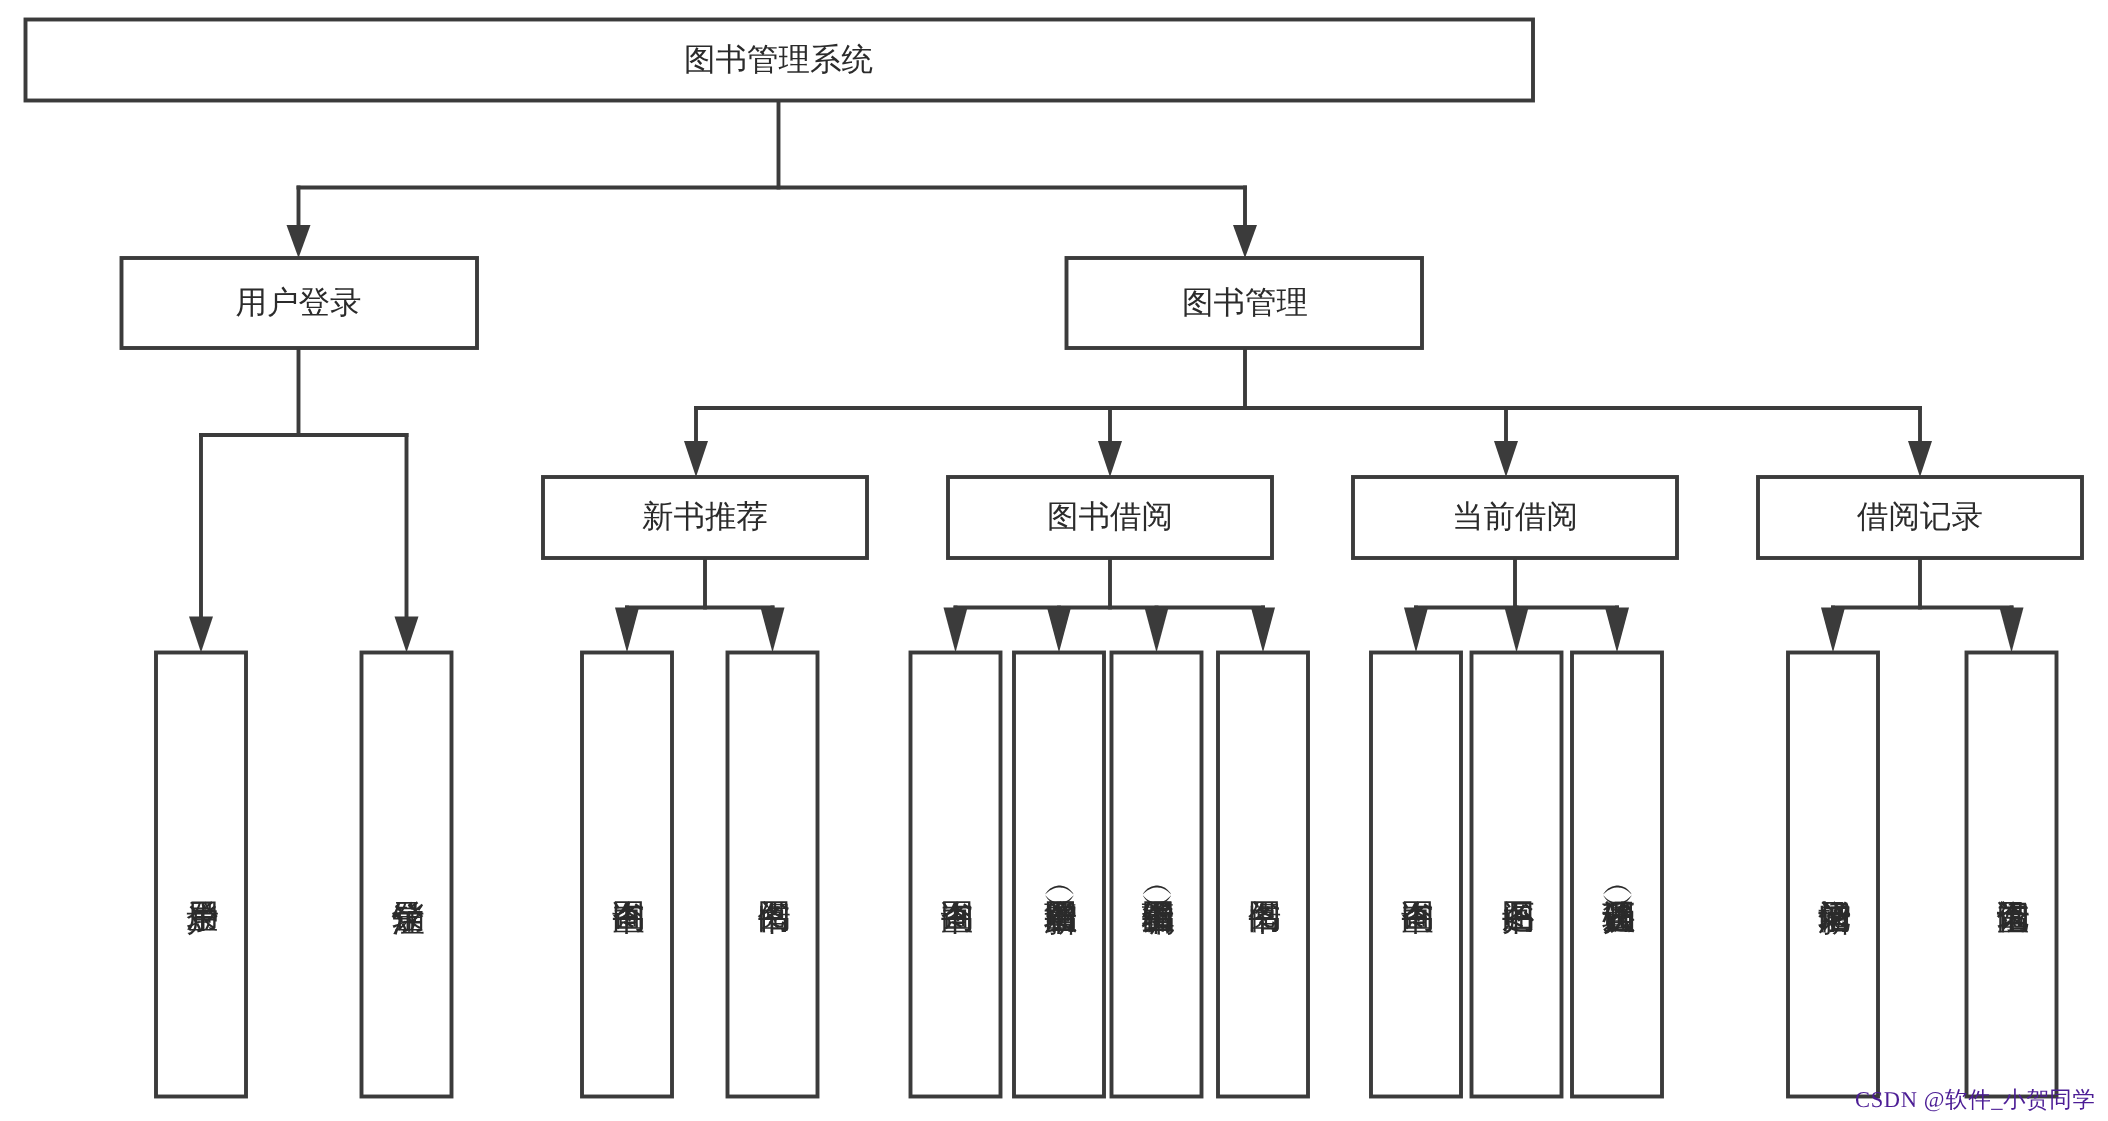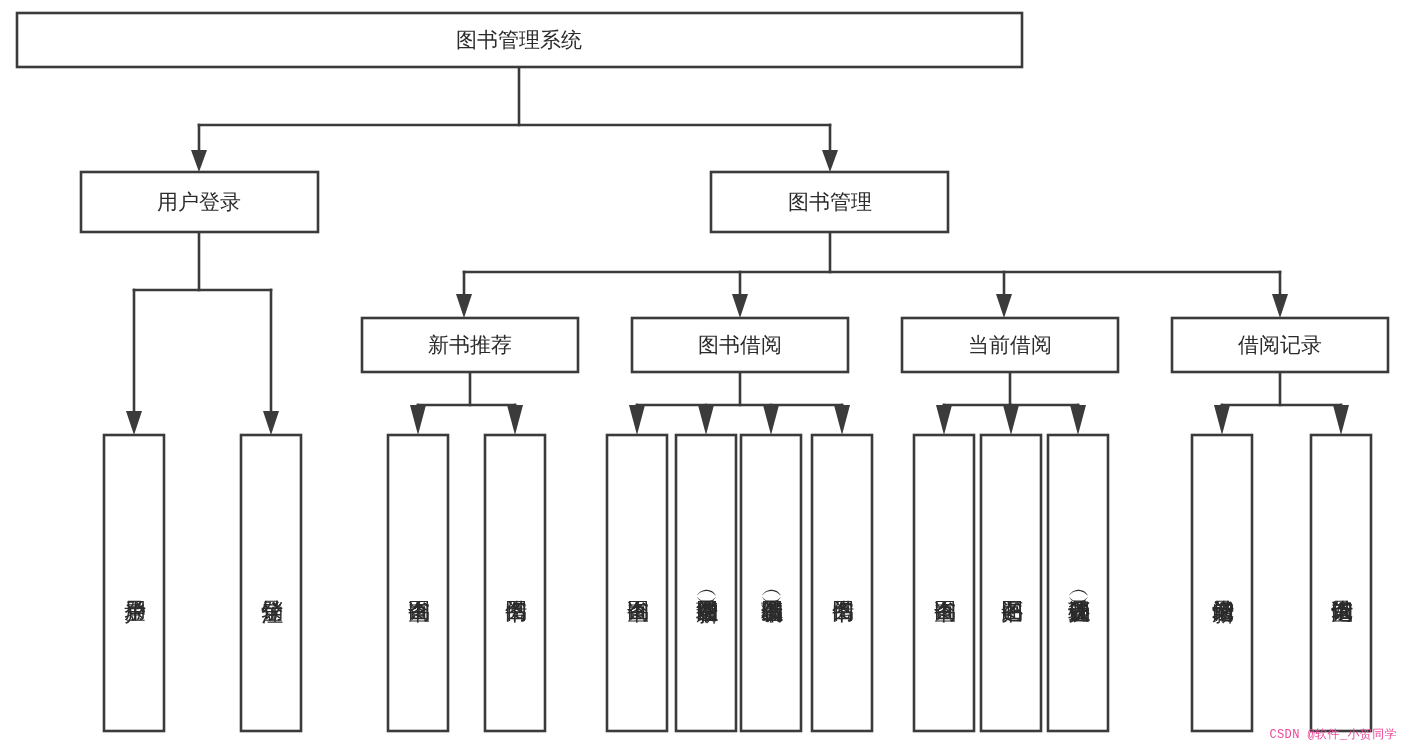--- a/index.html
+++ b/index.html
@@ -50,23 +50,23 @@
   .label-h {
     font-size: 21px;
   }
   .label-v {
     font-size: 22px;
   }
   .watermark {
     position: absolute;
     right: 8px;
     bottom: 4px;
-    font-family: Liberation Mono, monospace;
-    font-size: 12px;
-    color: #ec4899;
+    font-family: Liberation Serif, serif;
+    font-size: 15px;
+    color: #4c1d95;
     letter-spacing: 0.4px;
     white-space: nowrap;
     pointer-events: none;
   }
 </style>
 </head>
 <body>
 
 <div id="diagram-root">
 

